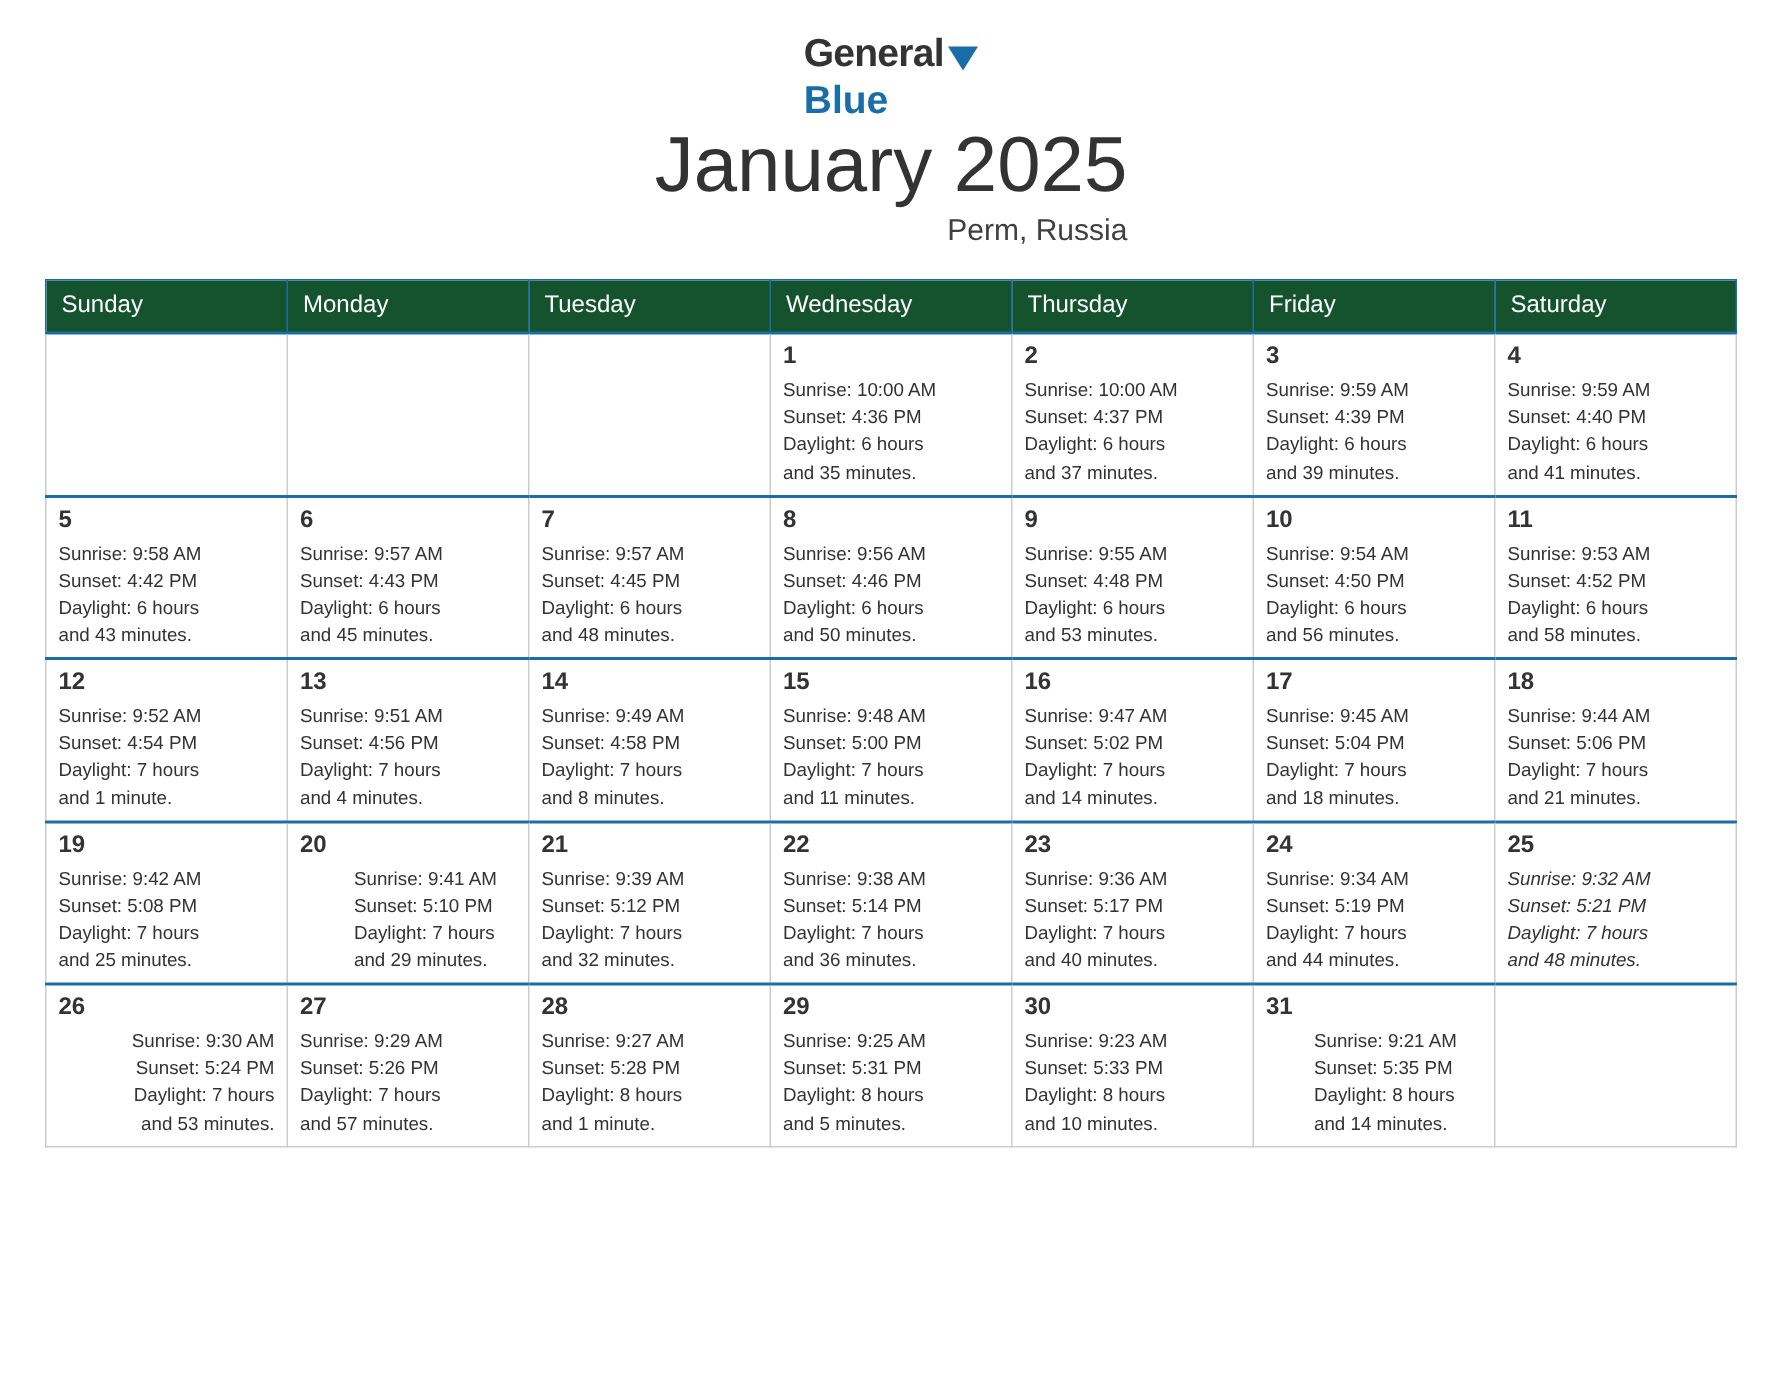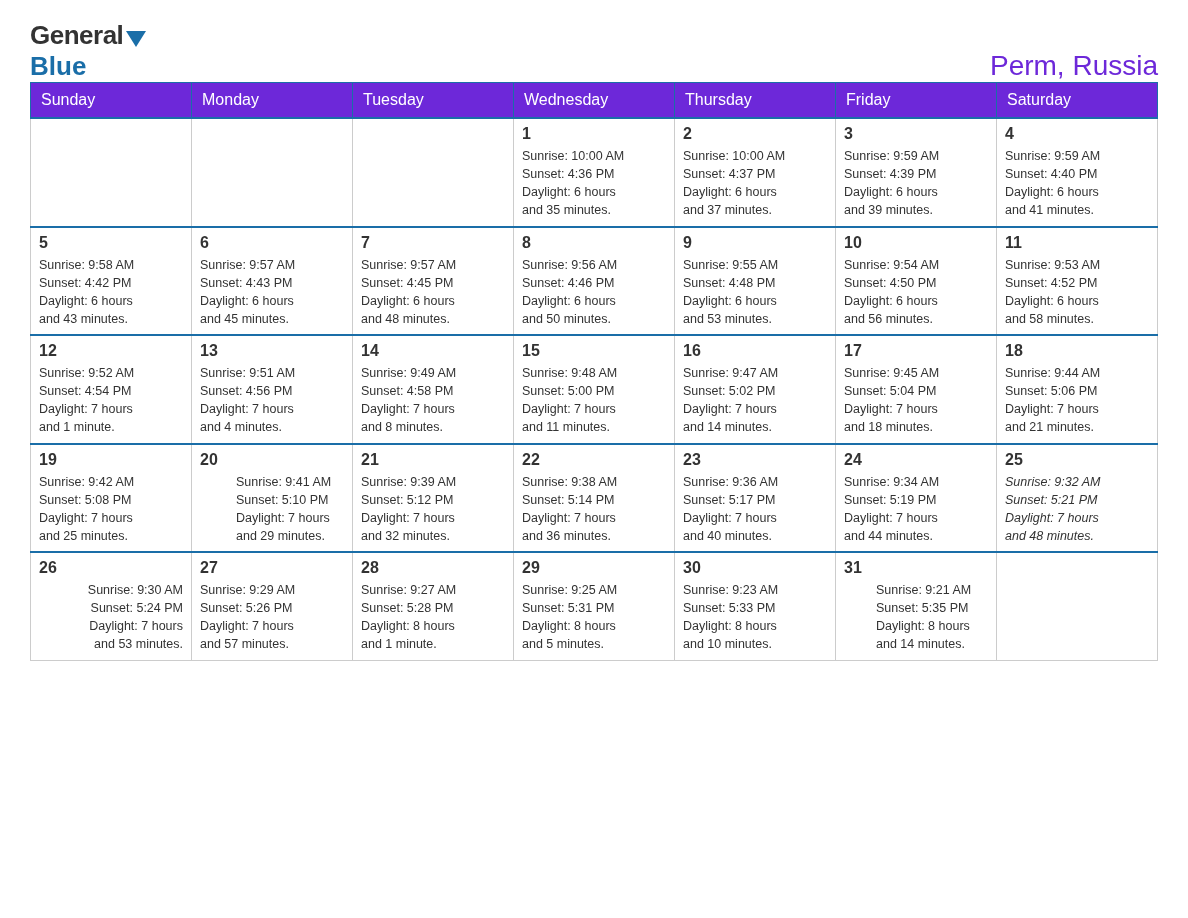--- a/index.html
+++ b/index.html
@@ -7,21 +7,23 @@
       font-family: Arial, sans-serif;
       background: #fff;
       color: #333;
       width: 1188px;
       min-height: 918px;
       padding: 20px 30px;
     }
     .header {
       display: flex;
       justify-content: space-between;
-      align-items: flex-end;
+      align-items: center;
+      margin-bottom: 20px;
+      flex-direction: column;
     }
     .logo {
       display: flex;
       flex-direction: column;
       align-items: flex-start;
     }
     .logo-top {
       display: flex;
       align-items: center;
     }
@@ -49,31 +51,31 @@
     .title-section {
       text-align: right;
     }
     .month-title {
       font-size: 52px;
       font-weight: normal;
       color: #333;
       line-height: 1.1;
     }
     .location {
-      font-size: 28px;
-      color: #6d28d9;
+      font-size: 20px;
+      color: #404040;
       margin-top: 4px;
     }
     .calendar {
       width: 100%;
       border-collapse: collapse;
       border: 1px solid #aaa;
     }
     .calendar th {
-      background-color: #6d28d9;
+      background-color: #14532d;
       color: #fff;
       font-size: 16px;
       font-weight: normal;
       padding: 8px 10px;
       text-align: left;
       border: 1px solid #1a6ea8;
     }
     .calendar td {
       width: calc(100% / 7);
       vertical-align: top;
@@ -107,20 +109,21 @@
 
 <div class="header">
   <div class="logo">
     <div class="logo-top">
       <span class="logo-general">General</span>
       <div class="logo-arrow"></div>
     </div>
     <span class="logo-blue">Blue</span>
   </div>
   <div class="title-section">
+    <div class="month-title">January 2025</div>
     <div class="location">Perm, Russia</div>
   </div>
 </div>
 
 <table class="calendar">
   <thead>
     <tr>
     <th>Sunday</th>
         <th>Monday</th>
         <th>Tuesday</th>

